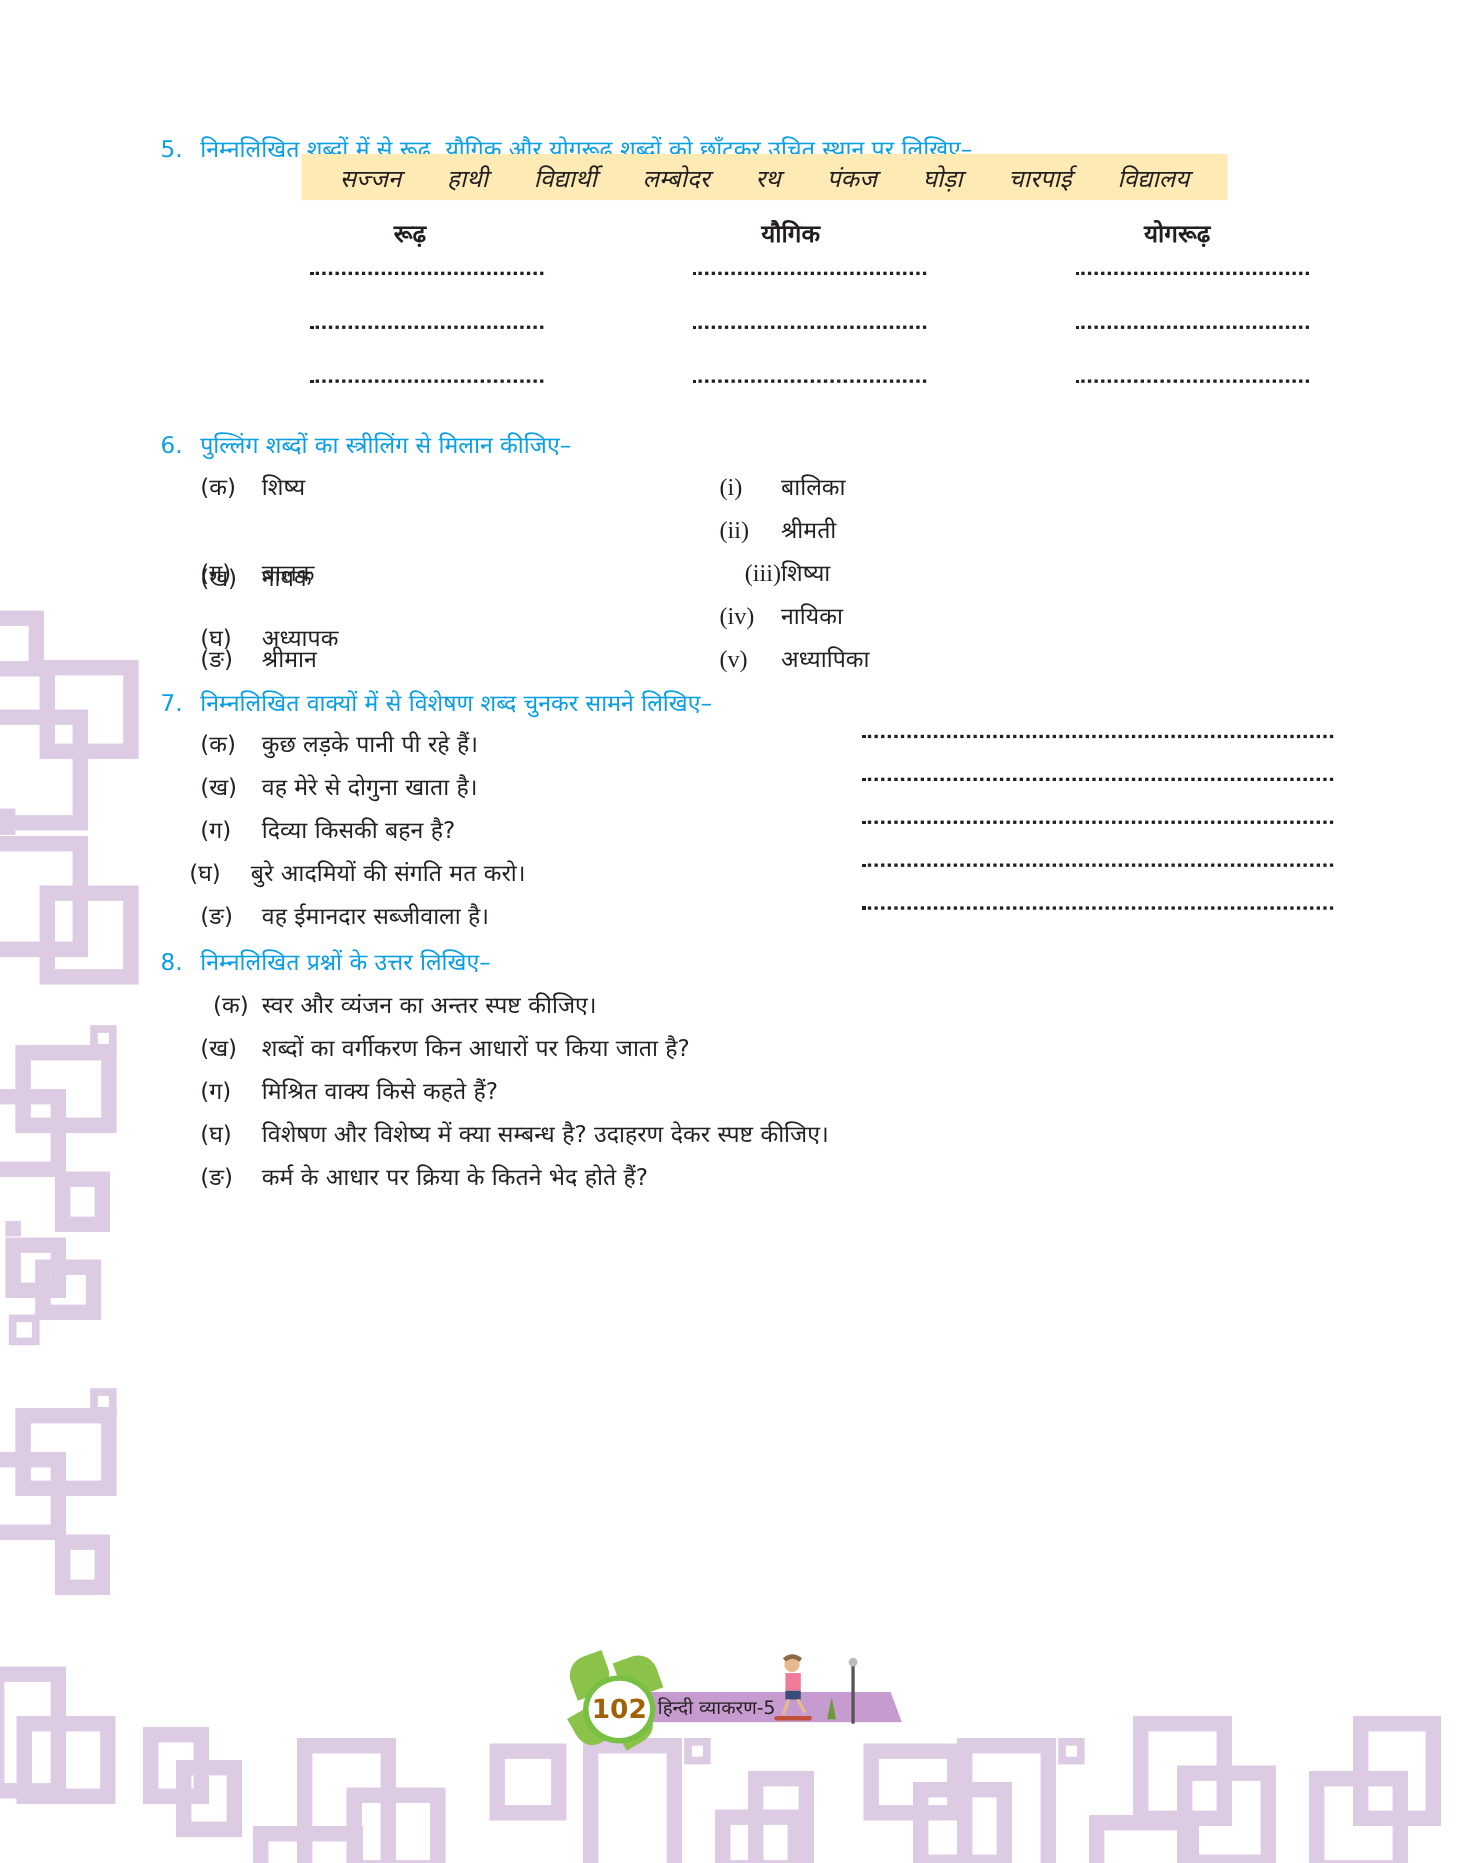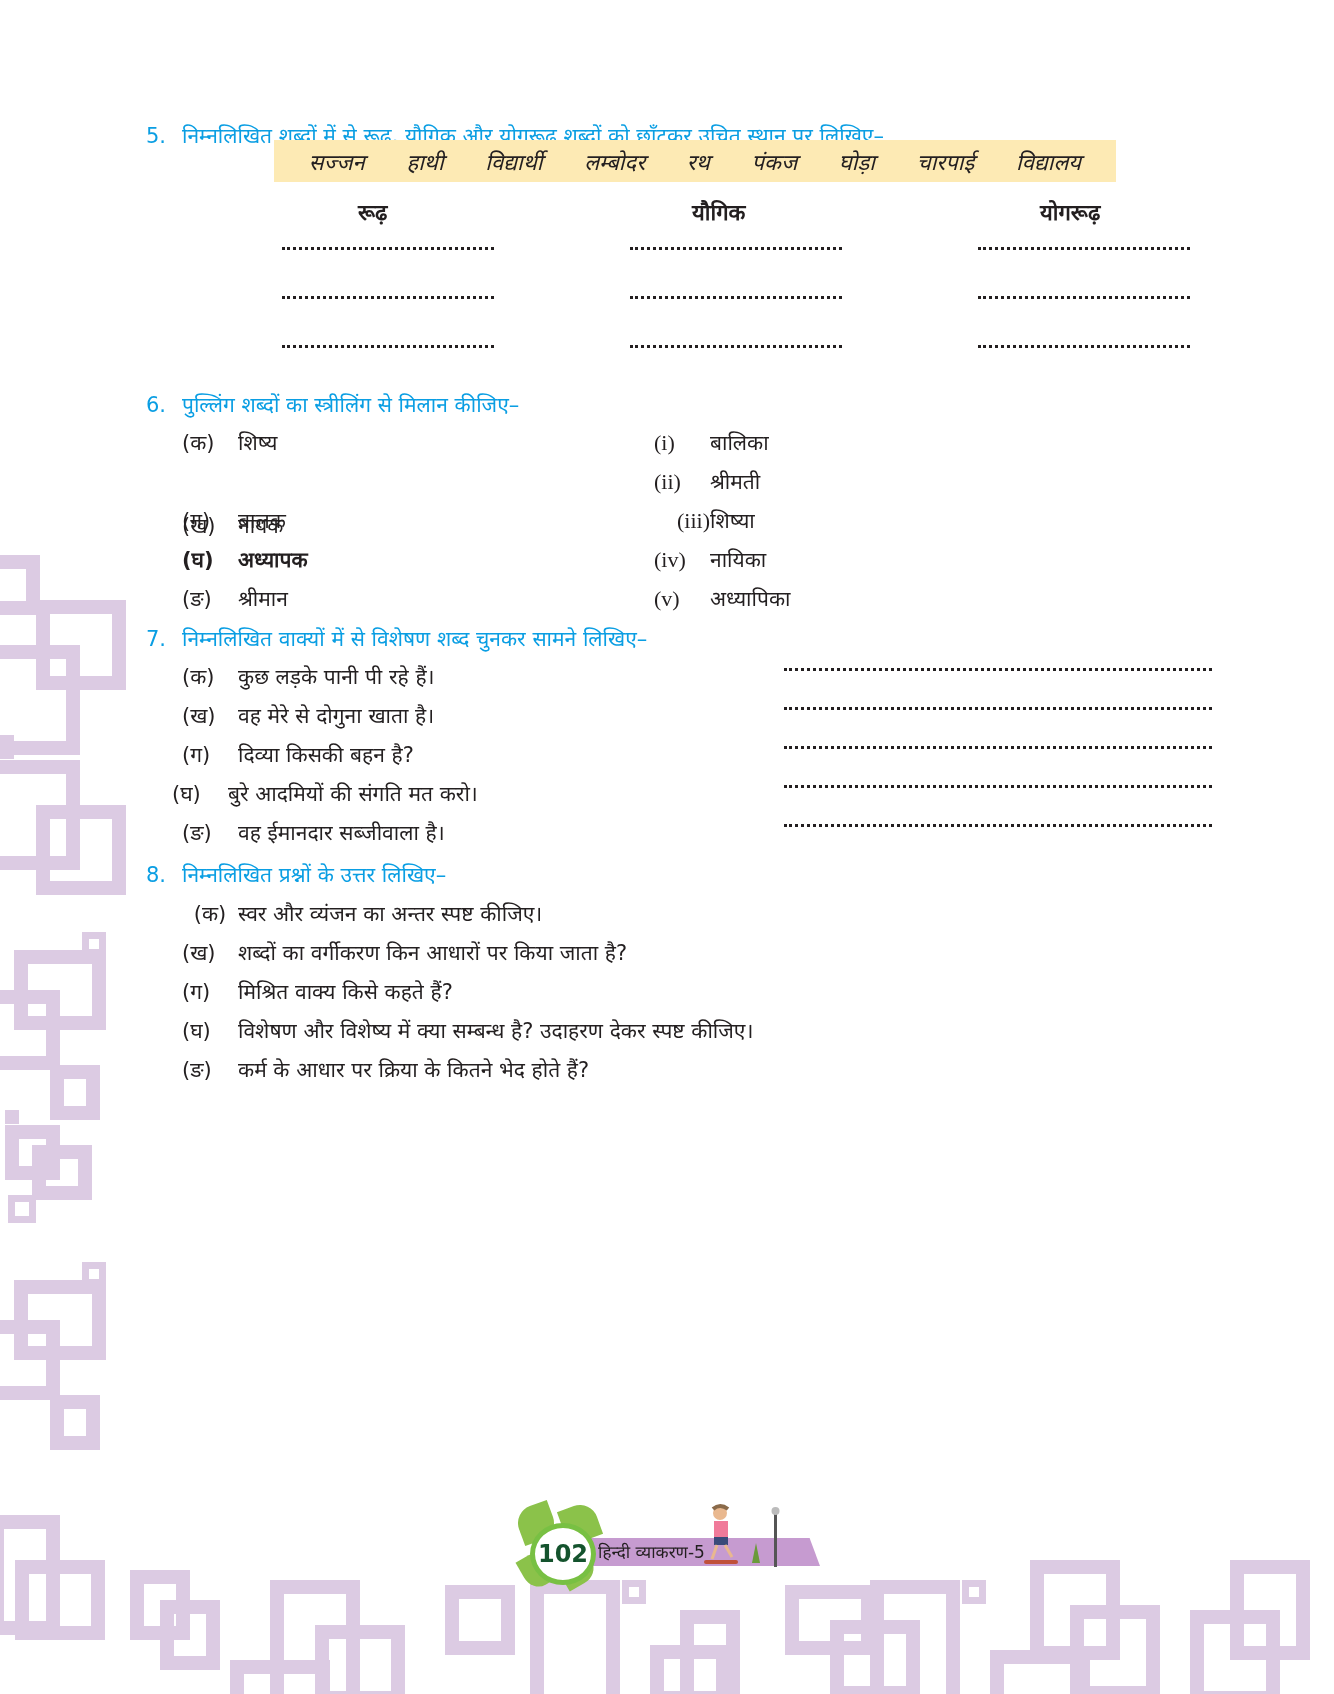--- a/index.html
+++ b/index.html
@@ -23,21 +23,21 @@
   .item .lbl { display: inline-block; width: 56px; }
   .r-item .lbl { display: inline-block; width: 56px; font-family: "Liberation Serif", serif; font-size: 22px; }
   .footer-band {
     position: absolute; left: 560px; top: 1538px; width: 260px; height: 28px;
     background: #c69bd0; clip-path: polygon(0 0, 96% 0, 100% 100%, 0 100%);
   }
   .footer-text { position: absolute; left: 598px; top: 1540px; font-size: 17px; color: #231f20; }
   .page-badge {
     position: absolute; left: 530px; top: 1523px; width: 56px; height: 52px; border-radius: 50%;
     background: #ffffff; border: 5px solid #78c043; display: flex; align-items: center;
-    justify-content: center; font-size: 24px; font-weight: bold; color: #14532d;
+    justify-content: center; font-size: 24px; font-weight: bold; color: #a16207;
   }
   .leaf { position: absolute; background: #8bc24a; border-radius: 50% 0 50% 0; }
 </style>
 </head>
 <body>
 
 <div>
   <div class="deco" style="left:-20px;top:555px;width:60px;height:60px;"></div>
   <div class="deco" style="left:36px;top:600px;width:90px;height:90px;"></div>
   <div class="deco" style="left:-30px;top:645px;width:110px;height:110px;"></div>
@@ -109,21 +109,21 @@
 <div class="dots" style="left:282px;top:343px;width:212px;"></div>
 <div class="dots" style="left:630px;top:343px;width:212px;"></div>
 <div class="dots" style="left:978px;top:343px;width:212px;"></div>
 
 <div class="q-title" style="top:390px;">
   <span class="num">6.</span><span>पुल्लिंग शब्दों का स्त्रीलिंग से मिलान कीजिए–</span>
 </div>
 <div class="item" style="left:182px;top:428px;"><span class="lbl">(क)</span><span>शिष्य</span></div>
 <div class="item" style="left:182px;top:467px;margin-top:44px;"><span class="lbl">(ख)</span><span>नायक</span></div>
 <div class="item" style="left:182px;top:506px;"><span class="lbl">(ग)</span><span>बालक</span></div>
-<div class="item" style="left:182px;top:545px;font-weight:bold;"><span class="lbl">(घ)</span><span>अध्यापक</span></div>
+<div class="item" style="left:182px;top:565px;"><span class="lbl">(घ)</span><span>अध्यापक</span></div>
 <div class="item" style="left:182px;top:584px;"><span class="lbl">(ङ)</span><span>श्रीमान</span></div>
 
 <div class="item r-item" style="left:654px;top:428px;"><span class="lbl">(i)</span><span>बालिका</span></div>
 <div class="item r-item" style="left:654px;top:467px;"><span class="lbl">(ii)</span><span>श्रीमती</span></div>
 <div class="item r-item" style="left:654px;top:506px;text-align:right;"><span class="lbl">(iii)</span><span>शिष्या</span></div>
 <div class="item r-item" style="left:654px;top:545px;"><span class="lbl">(iv)</span><span>नायिका</span></div>
 <div class="item r-item" style="left:654px;top:584px;"><span class="lbl">(v)</span><span>अध्यापिका</span></div>
 
 <div class="q-title" style="top:624px;">
   <span class="num">7.</span><span>निम्नलिखित वाक्यों में से विशेषण शब्द चुनकर सामने लिखिए–</span>

